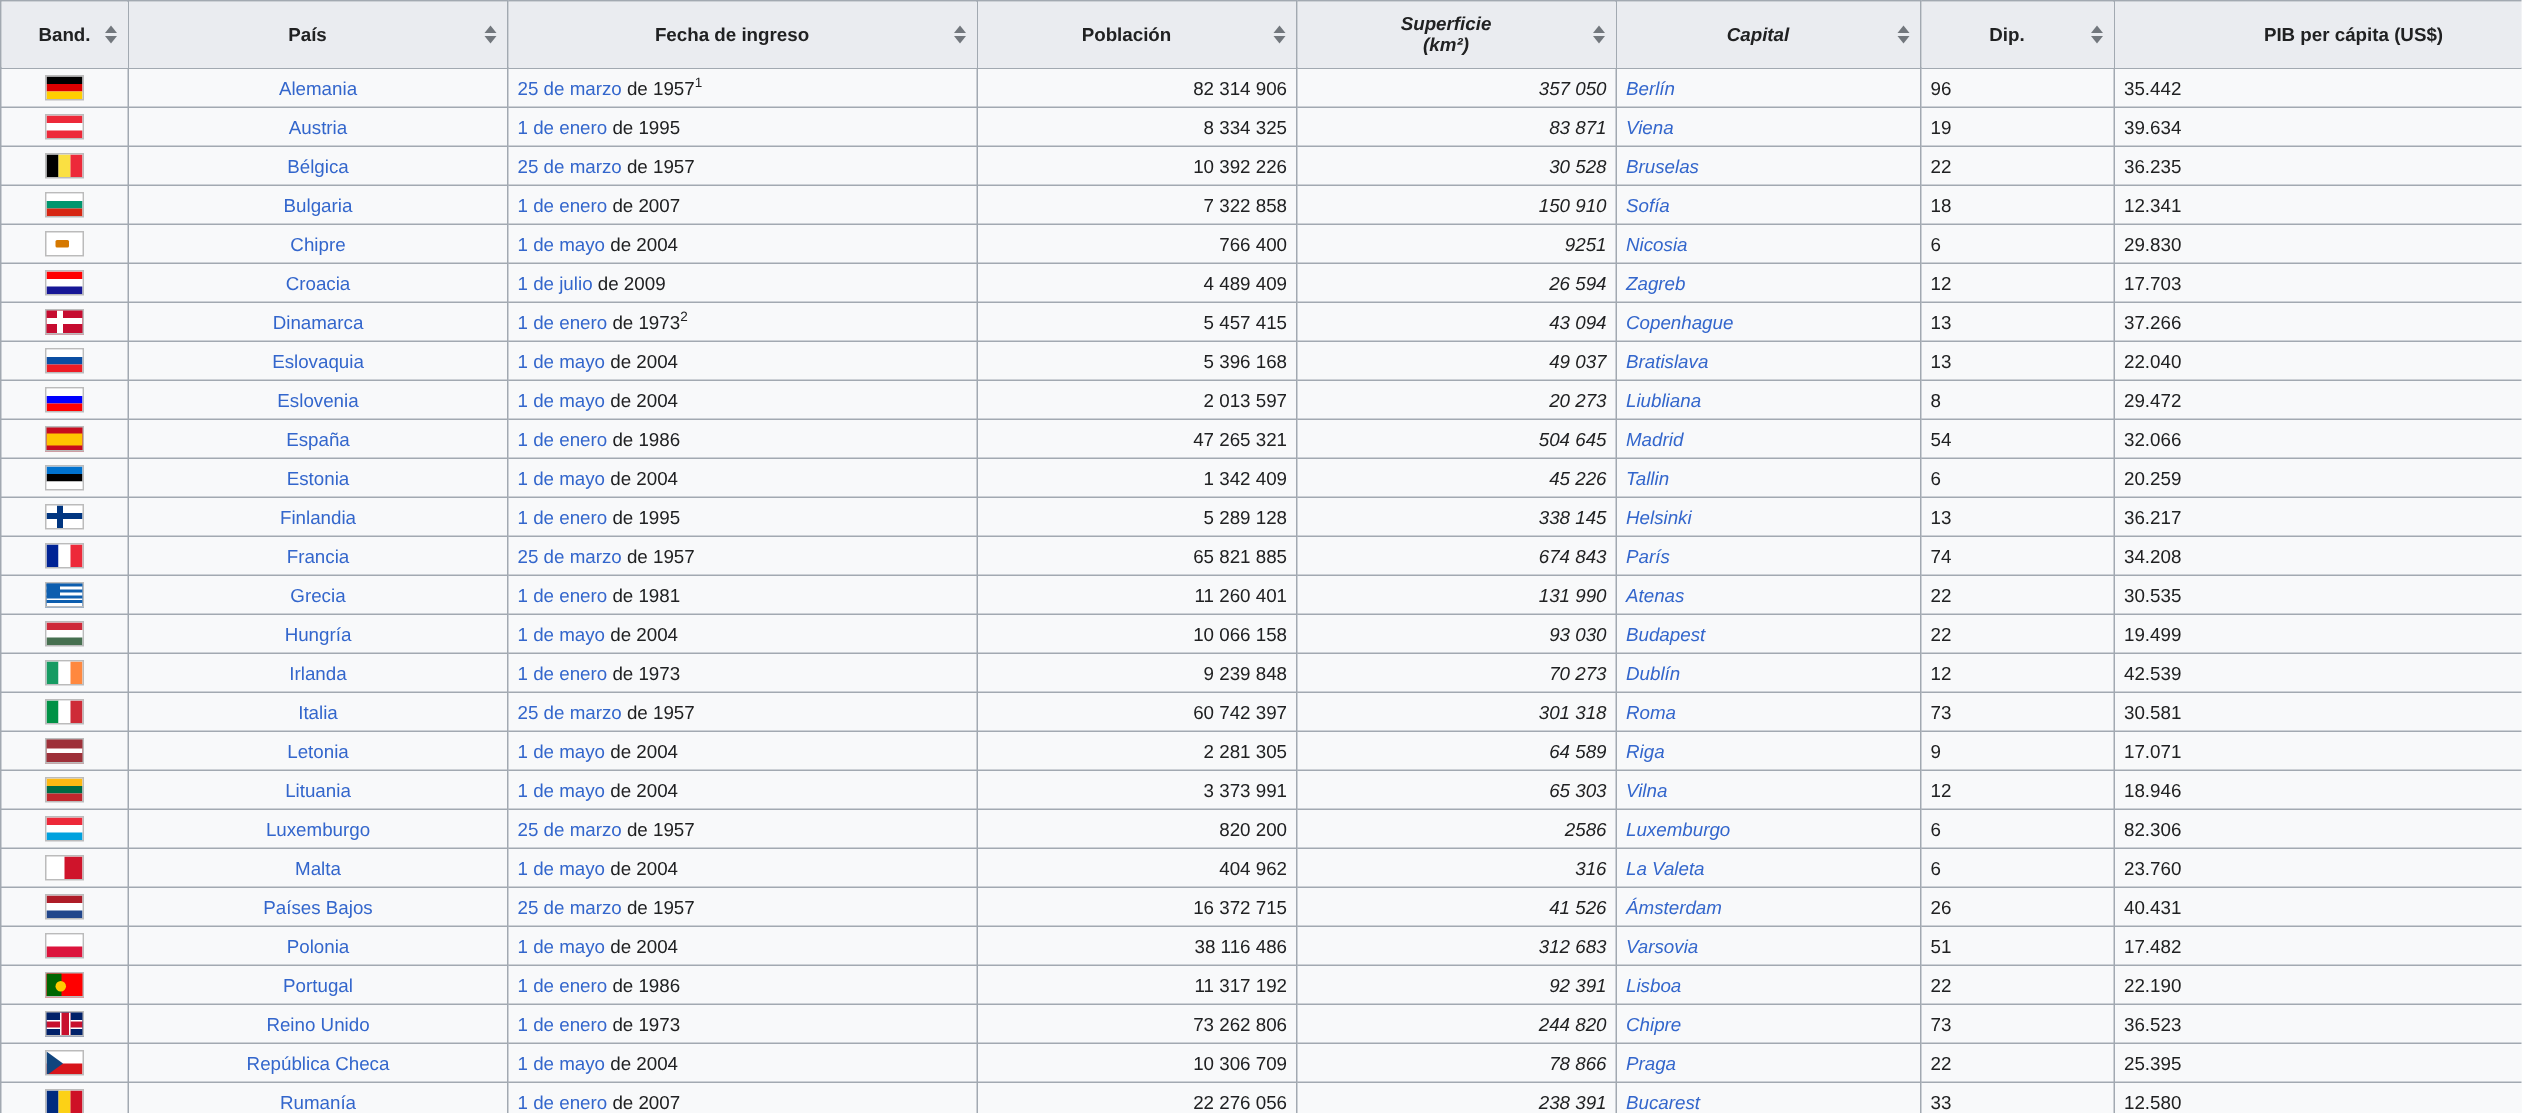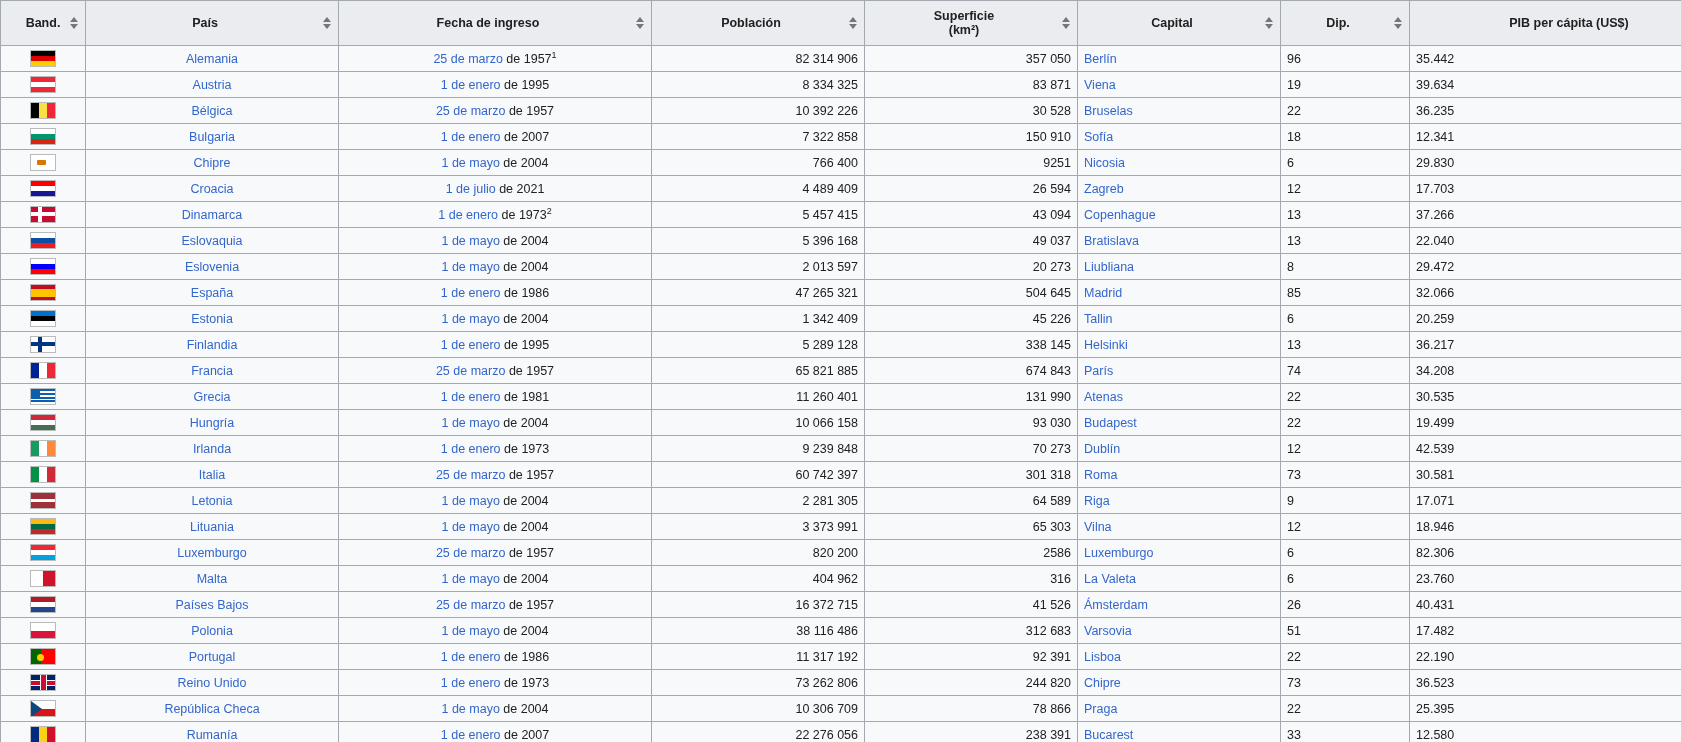--- a/index.html
+++ b/index.html
@@ -63,24 +63,24 @@
   #wikitable tbody td {
     background: #f8f9fa;
     height: 19px;
   }
   a.wlink {
     color: #3366cc;
     text-decoration: none;
   }
   .c-band { width: 84px; text-align: center; padding: 2px 0 !important; }
   .c-pais { width: 226px; text-align: center; }
-  .c-fecha { width: 286px; text-align: center; }
+  .c-fecha { width: 286px; text-align: left; }
   .c-pob { width: 186px; text-align: right; }
-  .c-sup { width: 186px; text-align: right; }
-  .c-cap { width: 176px; text-align: left; }
+  .c-sup { width: 186px; text-align: right; font-style: italic; }
+  .c-cap { width: 176px; text-align: left; font-style: italic; }
   .c-dip { width: 102px; text-align: left; }
   .c-pib { width: 306px; text-align: left; }
   .hdr-sup-sub { font-weight: bold; display: block; }
   sup { font-size: 9px; vertical-align: super; line-height: 0; }
   .flag {
     display: inline-block;
     width: 26px;
     height: 17px;
     border: 1px solid #bbb;
     box-sizing: border-box;
@@ -218,21 +218,21 @@
         <td class="c-fecha"><a class="wlink" href="#">1 de mayo</a><span> de 2004</span></td>
         <td class="c-pob">766 400</td>
         <td class="c-sup">9251</td>
         <td class="c-cap"><a class="wlink" href="#">Nicosia</a></td>
         <td class="c-dip">6</td>
         <td class="c-pib">29.830</td>
       </tr>
       <tr>
         <td class="c-band"><span class="flag h3"><i style="background: rgb(255, 0, 0);"></i><i style="background: rgb(255, 255, 255);"></i><i style="background: rgb(23, 23, 150);"></i></span></td>
         <td class="c-pais"><a class="wlink" href="#">Croacia</a></td>
-        <td class="c-fecha"><a class="wlink" href="#">1 de julio</a><span> de 2021</span></td>
+        <td class="c-fecha"><a class="wlink" href="#">1 de julio</a><span> de 2009</span></td>
         <td class="c-pob">4 489 409</td>
         <td class="c-sup">26 594</td>
         <td class="c-cap"><a class="wlink" href="#">Zagreb</a></td>
         <td class="c-dip">12</td>
         <td class="c-pib">17.703</td>
       </tr>
       <tr>
         <td class="c-band"><span class="flag" style="background: rgb(198, 12, 48);"><span class="ovl" style="left: 7px; top: 0px; bottom: 0px; width: 4px; background: rgb(255, 255, 255);"></span><span class="ovl" style="left: 0px; right: 0px; top: 5px; height: 4px; background: rgb(255, 255, 255);"></span></span></td>
         <td class="c-pais"><a class="wlink" href="#">Dinamarca</a></td>
         <td class="c-fecha"><a class="wlink" href="#">1 de enero</a><span> de 1973</span><sup>2</sup></td>
@@ -262,21 +262,21 @@
         <td class="c-dip">8</td>
         <td class="c-pib">29.472</td>
       </tr>
       <tr>
         <td class="c-band"><span class="flag" style="background: rgb(198, 11, 30);"><span class="ovl" style="left: 0px; right: 0px; top: 4px; height: 8px; background: rgb(255, 196, 0);"></span></span></td>
         <td class="c-pais"><a class="wlink" href="#">España</a></td>
         <td class="c-fecha"><a class="wlink" href="#">1 de enero</a><span> de 1986</span></td>
         <td class="c-pob">47 265 321</td>
         <td class="c-sup">504 645</td>
         <td class="c-cap"><a class="wlink" href="#">Madrid</a></td>
-        <td class="c-dip">85</td>
+        <td class="c-dip">54</td>
         <td class="c-pib">32.066</td>
       </tr>
       <tr>
         <td class="c-band"><span class="flag h3"><i style="background: rgb(0, 114, 206);"></i><i style="background: rgb(0, 0, 0);"></i><i style="background: rgb(255, 255, 255);"></i></span></td>
         <td class="c-pais"><a class="wlink" href="#">Estonia</a></td>
         <td class="c-fecha"><a class="wlink" href="#">1 de mayo</a><span> de 2004</span></td>
         <td class="c-pob">1 342 409</td>
         <td class="c-sup">45 226</td>
         <td class="c-cap"><a class="wlink" href="#">Tallin</a></td>
         <td class="c-dip">6</td>

